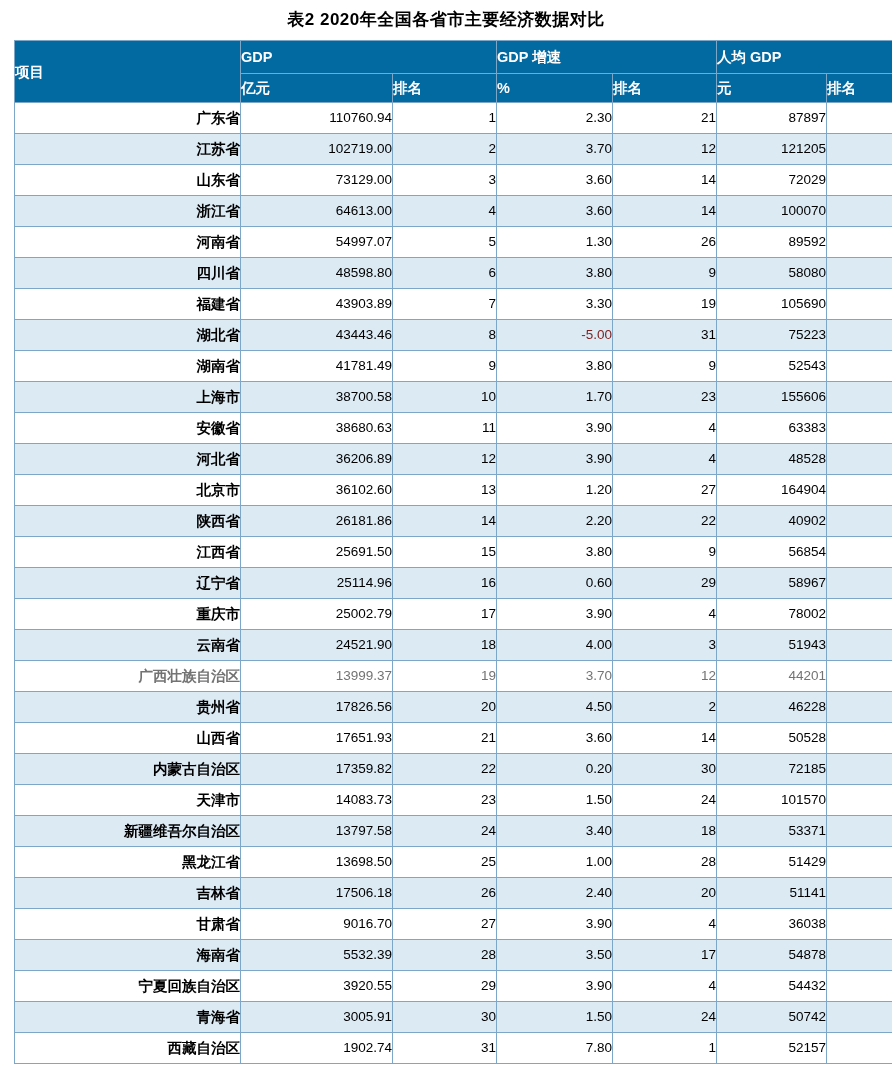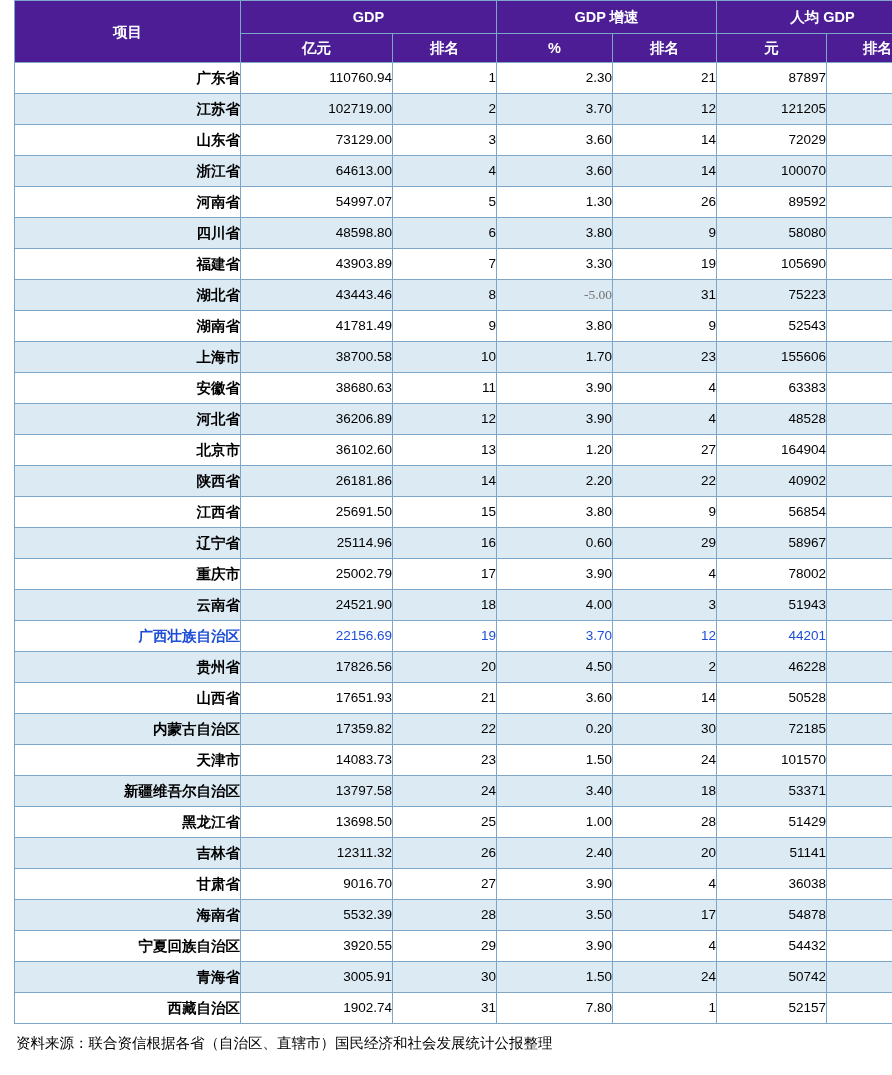--- a/index.html
+++ b/index.html
@@ -43,26 +43,26 @@
   table.data col.c5 { width: 110px; }
   table.data col.c6 { width: 102px; }
 
   table.data th, table.data td {
     border: 1px solid #7da7c8;
     padding: 0;
     height: 30px;
     line-height: 30px;
   }
   thead th {
-    background: #4c1d95;
+    background: #0369a1;
     color: #ffffff;
     font-family: "Liberation Sans", sans-serif;
     font-weight: bold;
     font-size: 14.5px;
-    text-align: center;
+    text-align: left;
     border: 1px solid #ffffff;
   }
   thead th.項 {
     vertical-align: middle;
     margin-top: 48px;
   }
   thead tr.row1 th { height: 32px; line-height: 32px; }
   thead tr.row2 th { height: 28px; line-height: 28px; }
 
   tbody td {
@@ -77,39 +77,39 @@
     font-weight: bold;
     font-size: 14.5px;
   }
   tbody tr.alt td {
     background: #dceaf4;
   }
   tbody tr.plain td {
     background: #ffffff;
   }
   tbody tr.highlight td {
-    color: #1d4ed8;
+    color: #737373;
     padding-left: 29px;
   }
   td.neg {
-    color: #737373;
-    font-family: Liberation Serif, serif;
+    color: #7f1d1d;
   }
   .source {
     font-family: "Liberation Serif", "DejaVu Serif", serif;
     font-size: 14.5px;
     padding-top: 10px;
     padding-left: 2px;
   }
 </style>
 </head>
 <body>
 
 <div class="page">
 
+  <div class="title">表2   2020年全国各省市主要经济数据对比</div>
 
   <table class="data">
     <colgroup>
       <col class="c0">
         <col class="c1">
         <col class="c2">
         <col class="c3">
         <col class="c4">
         <col class="c5">
         <col class="c6">
@@ -288,21 +288,21 @@
           <td class="name">云南省</td>
           <td>24521.90</td>
           <td>18</td>
           <td>4.00</td>
           <td>3</td>
           <td>51943</td>
           <td>23</td>
         </tr>
         <tr class="plain highlight">
           <td class="name">广西壮族自治区</td>
-          <td>22156.69</td>
+          <td>13999.37</td>
           <td>19</td>
           <td>3.70</td>
           <td>12</td>
           <td>44201</td>
           <td>29</td>
         </tr>
         <tr class="alt">
           <td class="name">贵州省</td>
           <td>17826.56</td>
           <td>20</td>
@@ -351,21 +351,21 @@
           <td class="name">黑龙江省</td>
           <td>13698.50</td>
           <td>25</td>
           <td>1.00</td>
           <td>28</td>
           <td>51429</td>
           <td>30</td>
         </tr>
         <tr class="alt">
           <td class="name">吉林省</td>
-          <td>12311.32</td>
+          <td>17506.18</td>
           <td>26</td>
           <td>2.40</td>
           <td>20</td>
           <td>51141</td>
           <td>24</td>
         </tr>
         <tr class="plain">
           <td class="name">甘肃省</td>
           <td>9016.70</td>
           <td>27</td>

